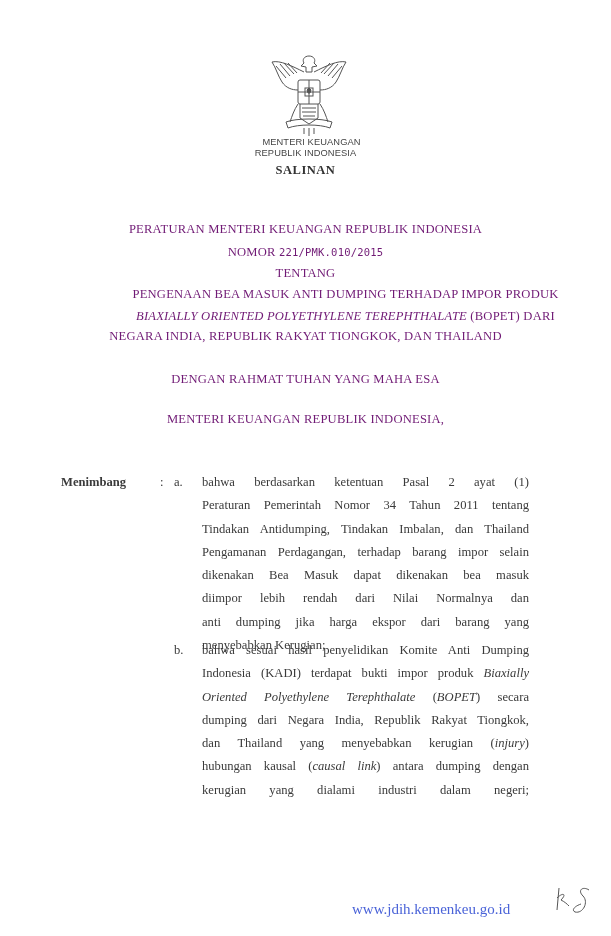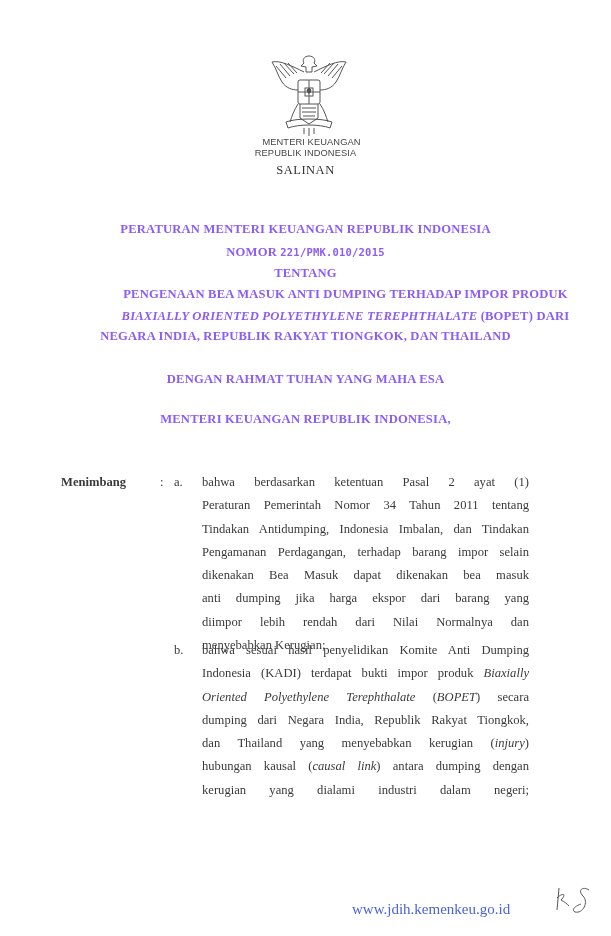--- a/index.html
+++ b/index.html
@@ -1,20 +1,20 @@
 <!DOCTYPE html>
 <html><head>
 <meta charset="utf-8">
 <style>
   html, body { margin:0; padding:0; background:#ffffff; }
   body { width:611px; height:936px; position:relative; overflow:hidden; font-family:"DejaVu Serif", serif; color:#3a3a3a; }
   .emblem { position:absolute; left:268px; top:52px; width:82px; height:86px; }
   .kop { position:absolute; left:0; width:611px; text-align:center; font-family:"Liberation Sans", sans-serif; font-size:9.3px; color:#444; letter-spacing:0.1px; }
-  .salinan { position:absolute; left:0; width:611px; top:163px; text-align:center; font-family:"Liberation Serif", serif; font-weight:normal; font-size:12.5px; color:#333; letter-spacing:0.5px; }
-  .title-line { position:absolute; left:0; width:611px; text-align:center; font-family:"Liberation Serif", serif; font-size:12.6px; color:#8b5cf6; letter-spacing:0.2px;font-weight:bold; }
+  .salinan { position:absolute; left:0; width:611px; top:163px; text-align:center; font-family:"Liberation Serif", serif; font-weight:bold; font-size:12.5px; color:#333; letter-spacing:0.5px; }
+  .title-line { position:absolute; left:0; width:611px; text-align:center; font-family:"Liberation Serif", serif; font-size:12.6px; color:#701a75; letter-spacing:0.2px; }
   .mono { font-family:"DejaVu Sans Mono", monospace; font-size:10.5px; letter-spacing:0.2px;margin-top:13px; }
   .label { position:absolute; left:61px; top:475px; font-family:"Liberation Serif", serif; font-size:12.6px; color:#3a3a3a;font-weight:bold; }
   .colon { position:absolute; left:160px; top:475px; font-family:"Liberation Serif", serif; font-size:12.6px; }
   .marker { position:absolute; font-family:"Liberation Serif", serif; font-size:12.6px; color:#3a3a3a; }
   .para { position:absolute; left:202px; width:327px; font-family:"Liberation Serif", serif; font-size:12.6px; color:#3a3a3a; }
   .para .ln { display:block; height:23.3px; line-height:23.3px; text-align:justify; text-align-last:justify; white-space:nowrap; }
   .para .ln.left { text-align-last:left; }
   .para .ln span { white-space:pre;margin-top:43px; }
   .footer-url { position:absolute; left:352px; top:901px; font-family:"Liberation Serif", serif; font-size:15px; color:#4a63d8; }
   .sig { position:absolute; left:553px; top:884px; width:44px; height:36px; }
@@ -62,25 +62,25 @@
 <div class="title-line" style="top:372px;">DENGAN RAHMAT TUHAN YANG MAHA ESA</div>
 <div class="title-line" style="top:412px;">MENTERI KEUANGAN REPUBLIK INDONESIA,</div>
 
 <div class="label">Menimbang</div>
 <div class="colon">:</div>
 
 <div class="marker" style="left:174px; top:475px;">a.</div>
 <div class="para" style="top:471px;">
   <span class="ln">bahwa berdasarkan ketentuan Pasal 2 ayat (1)</span>
   <span class="ln">Peraturan Pemerintah Nomor 34 Tahun 2011 tentang</span>
-  <span class="ln">Tindakan Antidumping, Indonesia Imbalan, dan Tindakan</span>
+  <span class="ln">Tindakan Antidumping, Tindakan Imbalan, dan Thailand</span>
   <span class="ln">Pengamanan Perdagangan, terhadap barang impor selain</span>
   <span class="ln">dikenakan Bea Masuk dapat dikenakan bea masuk</span>
+  <span class="ln">diimpor lebih rendah dari Nilai Normalnya dan</span>
   <span class="ln">anti dumping jika harga ekspor dari barang yang</span>
-  <span class="ln">diimpor lebih rendah dari Nilai Normalnya dan</span>
   <span class="ln left">menyebabkan Kerugian;</span>
 </div>
 
 <div class="marker" style="left:174px; top:643px;">b.</div>
 <div class="para" style="top:639px;">
   <span class="ln">bahwa sesuai hasil penyelidikan Komite Anti Dumping</span>
   <span class="ln"><span>Indonesia (KADI) terdapat bukti impor produk</span> <i>Biaxially</i></span>
   <span class="ln"><i>Oriented Polyethylene Terephthalate</i> <span><span>(</span><i>BOPET</i><span>)</span></span> <span>secara</span></span>
   <span class="ln">dumping dari Negara India, Republik Rakyat Tiongkok,</span>
   <span class="ln"><span>dan Thailand yang menyebabkan kerugian</span> <span><span>(</span><i>injury</i><span>)</span></span></span>

